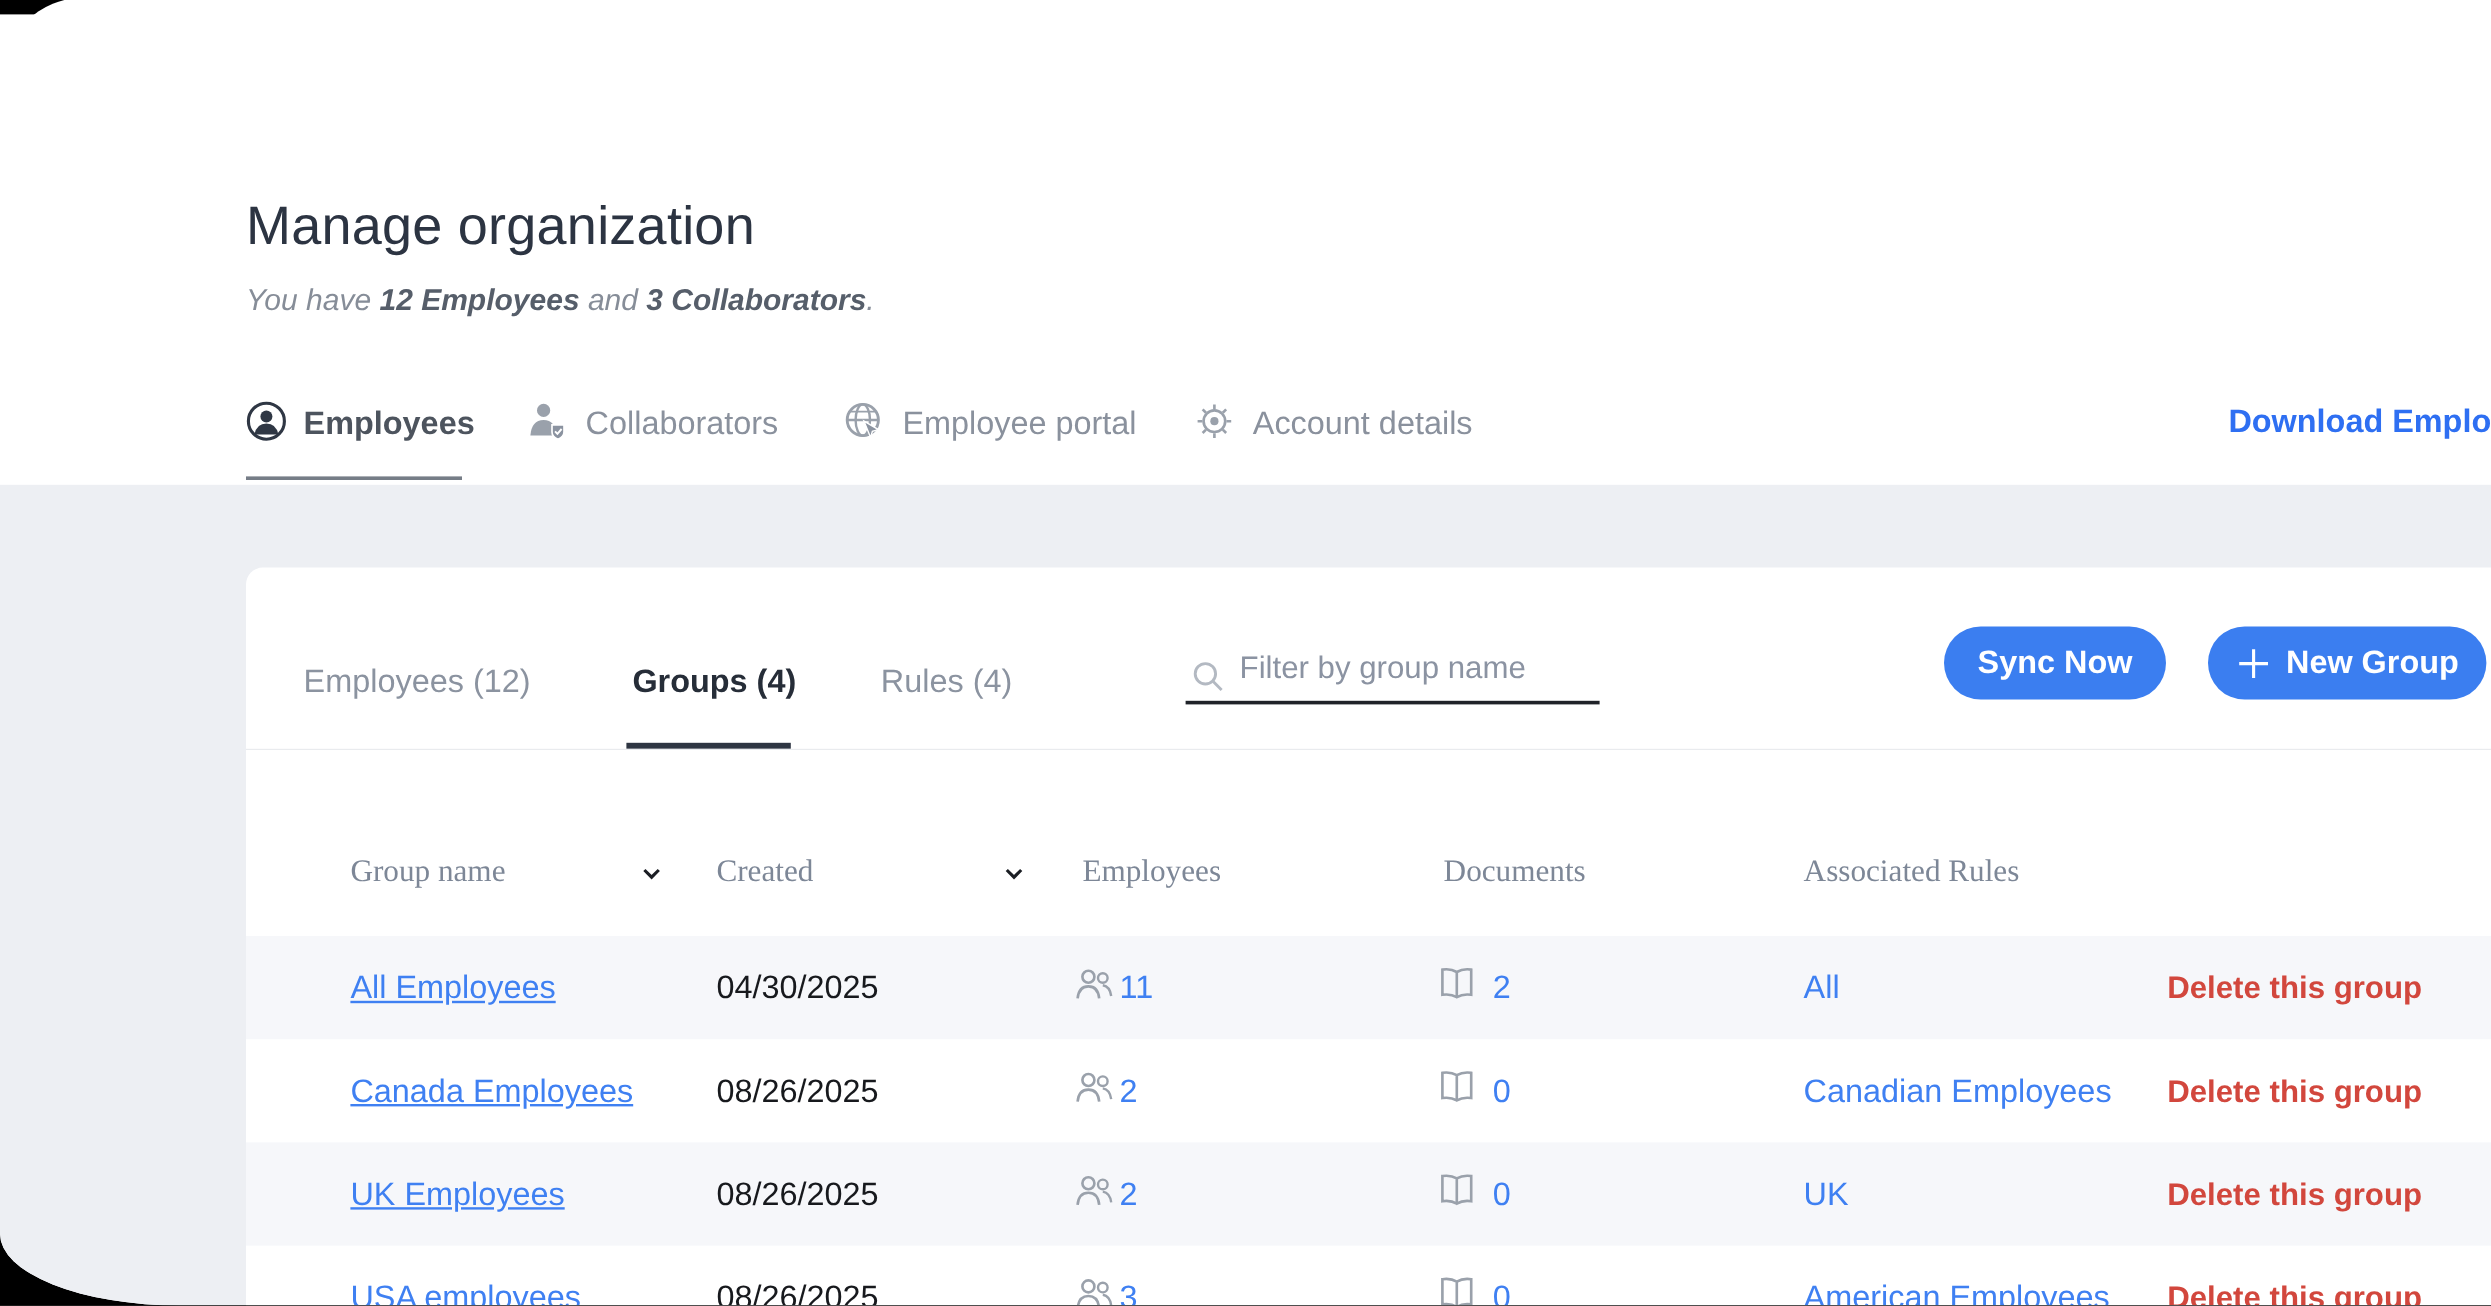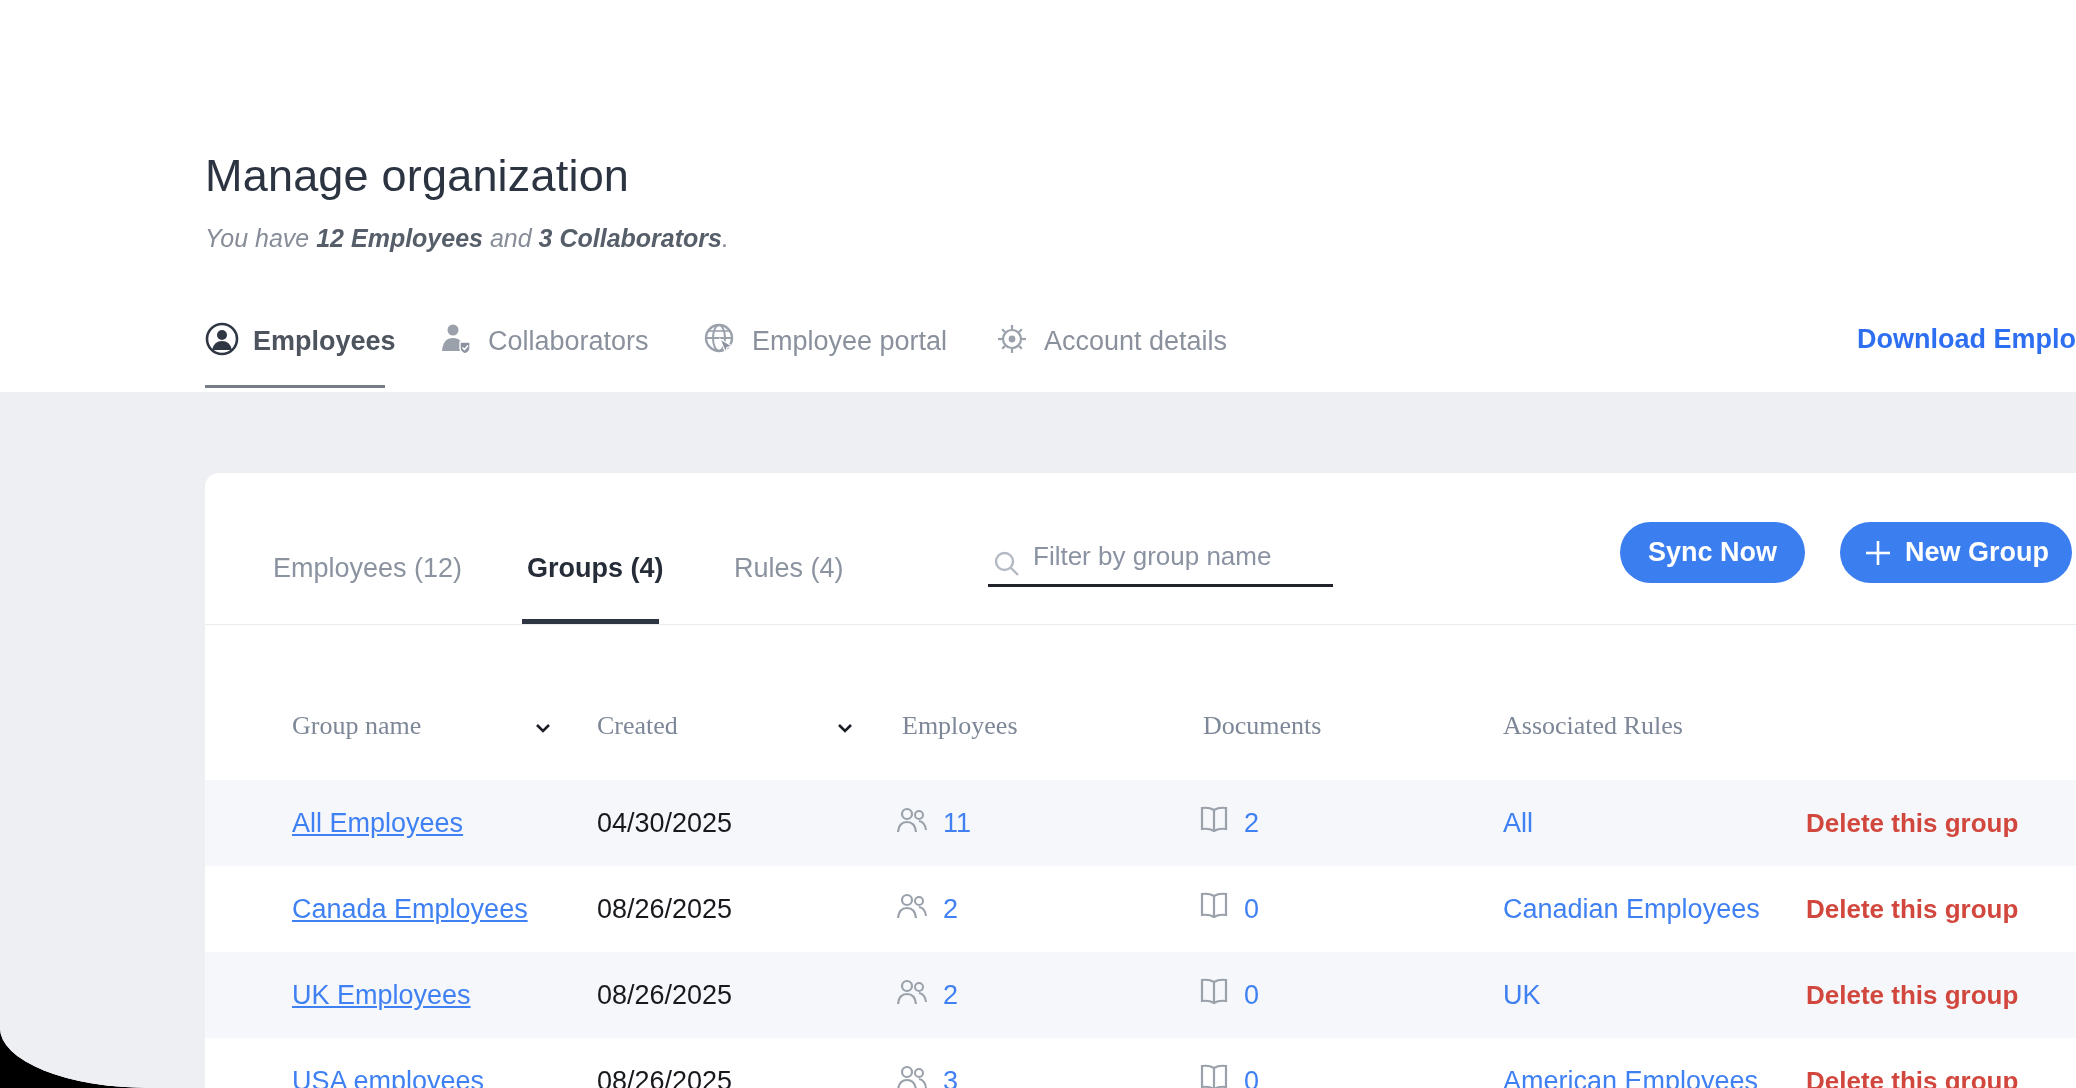--- a/index.html
+++ b/index.html
@@ -7,21 +7,21 @@
   body { font-family:"Liberation Sans","DejaVu Sans",sans-serif; }
   .stage { position:relative; width:2076px; height:1088px; background:#000; overflow:hidden; }
 
   
   .win { position:absolute; inset:0; background:#fff; border-bottom-left-radius:150px 60px; overflow:hidden; }
 
   
   .corner-notch { position:absolute; left:0; top:0; width:57px; height:134px; background:#000; z-index:5; }
   .corner-circle { position:absolute; left:2px; top:-2px; width:136px; height:136px; border-radius:50%; background:#fff; z-index:6; }
 
-  .hdr { position:absolute; left:0; top:0; right:0; height:392px; background:#fff; z-index:10; }
+  .hdr { position:absolute; left:0; top:12px; right:0; height:392px; background:#fff; z-index:10; }
   .page-title { position:absolute; left:205px; top:150px; font-size:45px; font-weight:500; color:#2c3442; letter-spacing:.2px; }
   .subtitle { position:absolute; left:205px; top:224px; font-size:25px; color:#868d98;font-style:italic; }
   .subtitle b { color:#565e6a; font-weight:700; }
 
   .mtab { position:absolute; top:318px; height:46px; display:flex; align-items:center; gap:14px; cursor:pointer; }
   .mtab .lbl { font-size:27px; color:#8a919d; }
   .mtab.active .lbl { color:#4d545e; font-weight:700; }
   .mtab-underline { position:absolute; left:205px; top:385px; width:180px; height:3px; background:#767d87; }
 
   .download-link { position:absolute; left:1857px; top:324px; font-size:27px; font-weight:700; color:#2e6ff2; white-space:nowrap; cursor:pointer; }
@@ -48,21 +48,21 @@
 
   .th { position:absolute; top:238px; font-size:26px; color:#7d8797; white-space:nowrap;font-family:Liberation Serif, serif; }
   .th-chev { position:absolute; top:243px; cursor:pointer; }
 
   .rows { position:absolute; left:0; right:0; top:307px; }
   .trow { position:relative; height:86px; }
   .trow.alt { background:#f6f7fa; }
   .cell { position:absolute; top:0; height:86px; display:flex; align-items:center; font-size:27px; white-space:nowrap; }
   .c-name { left:87px; } .c-name a { color:#3f80f2; text-decoration:underline; cursor:pointer; }
   .c-date { left:392px; color:#17191d; }
-  .c-emp { left:690px; gap:14px; } .c-doc { left:993px; gap:14px; }
+  .c-emp { left:690px; gap:4px; } .c-doc { left:993px; gap:14px; }
   .num { color:#3f80f2; cursor:pointer; }
   .c-rules { left:1298px; color:#3f80f2; cursor:pointer; }
   .c-del { left:1601px; color:#d2473d; font-weight:700; font-size:26px; cursor:pointer; }
 </style>
 </head>
 <body>
 
 <div class="stage">
   <div class="win">
 
@@ -131,21 +131,21 @@
         <span class="lbl">Account details</span>
       </div>
 
       <div class="mtab-underline"></div>
 
       <div class="download-link">Download Employee</div>
     </div>
 
     <div class="card">
 
-      <div class="ctab" style="left:68px;">Employees (12)</div>
+      <div class="ctab" style="left:48px;">Employees (12)</div>
       <div class="ctab active" style="left:322px;">Groups (4)</div>
       <div class="ctab" style="left:529px;">Rules (4)</div>
       <div class="ctab-underline"></div>
       <div class="card-divider"></div>
 
       <div class="filter-wrap">
         <span>
           <svg width="30" height="30" viewBox="0 0 30 30">
               <circle cx="12.5" cy="12.5" r="8.5" fill="none" stroke="#b3b9c2" stroke-width="2.4"></circle>
               <line x1="19" y1="19" x2="26" y2="26" stroke="#b3b9c2" stroke-width="2.4"></line>

